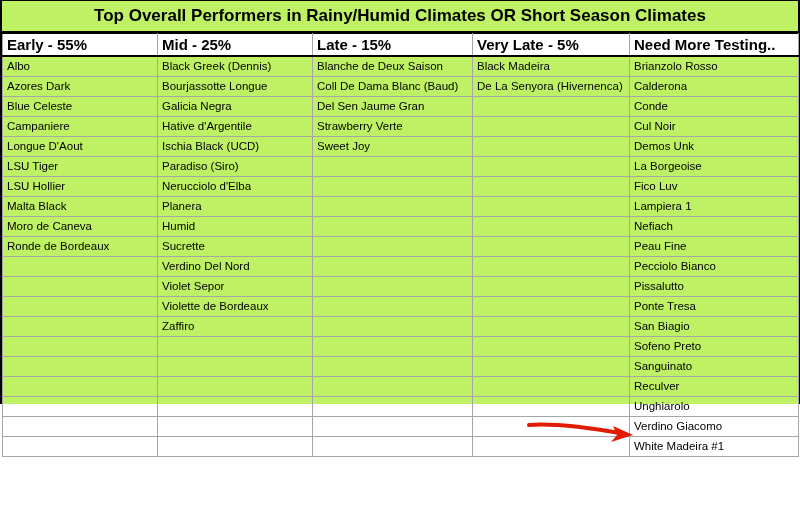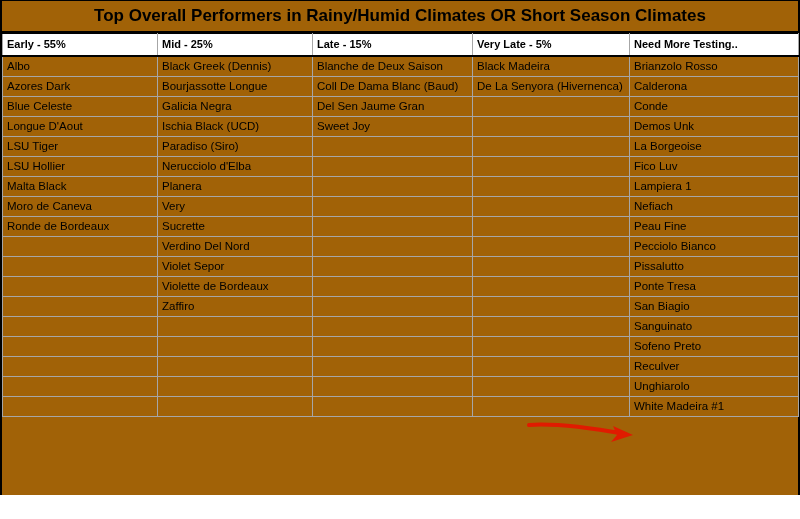--- a/index.html
+++ b/index.html
@@ -10,26 +10,26 @@
     width: 800px;
     height: 519px;
     background: #ffffff;
     font-family: "Liberation Sans", sans-serif;
     overflow: hidden;
     position: relative;
   }
   #page {
     position: relative;
     width: 800px;
-    height: 495px;
+    height: 404px;
     box-sizing: border-box;
     border-left: 2px solid #000;
     border-right: 2px solid #000;
     border-top: 1px solid #000;
-    background: #a16207;
+    background: #bef264;
   }
   #title {
     height: 30px;
     line-height: 30px;
     text-align: center;
     font-size: 17px;
     font-weight: bold;
     color: #000;
     border-bottom: 2px solid #000;
     white-space: nowrap;
@@ -48,21 +48,21 @@
     height: 19px;
     line-height: 19px;
     text-align: left;
     font-weight: normal;
     overflow: hidden;
     white-space: nowrap;
     vertical-align: middle;
   }
   thead th {
     font-weight: bold;
-    font-size: 11px;
+    font-size: 15px;
     border-top: 1px solid #000;
     border-bottom: 2px solid #000;
     background: #ffffff;
     height: 21px;
     line-height: 21px;
   }
   col.c0 { width: 155px; }
   col.c1 { width: 155px; }
   col.c2 { width: 160px; }
   col.c3 { width: 157px; }
@@ -118,20 +118,27 @@
           <td>Calderona</td>
         </tr>
         <tr>
           <td>Blue Celeste</td>
           <td>Galicia Negra</td>
           <td>Del Sen Jaume Gran</td>
           <td></td>
           <td>Conde</td>
         </tr>
         <tr>
+          <td>Campaniere</td>
+          <td>Hative d'Argentile</td>
+          <td>Strawberry Verte</td>
+          <td></td>
+          <td>Cul Noir</td>
+        </tr>
+        <tr>
           <td>Longue D'Aout</td>
           <td>Ischia Black (UCD)</td>
           <td>Sweet Joy</td>
           <td></td>
           <td>Demos Unk</td>
         </tr>
         <tr>
           <td>LSU Tiger</td>
           <td>Paradiso (Siro)</td>
           <td></td>
@@ -147,21 +154,21 @@
         </tr>
         <tr>
           <td>Malta Black</td>
           <td>Planera</td>
           <td></td>
           <td></td>
           <td>Lampiera 1</td>
         </tr>
         <tr>
           <td>Moro de Caneva</td>
-          <td>Very</td>
+          <td>Humid</td>
           <td></td>
           <td></td>
           <td>Nefiach</td>
         </tr>
         <tr>
           <td>Ronde de Bordeaux</td>
           <td>Sucrette</td>
           <td></td>
           <td></td>
           <td>Peau Fine</td>
@@ -192,42 +199,49 @@
           <td>Zaffiro</td>
           <td></td>
           <td></td>
           <td>San Biagio</td>
         </tr>
         <tr>
           <td></td>
           <td></td>
           <td></td>
           <td></td>
+          <td>Sofeno Preto</td>
+        </tr>
+        <tr>
+          <td></td>
+          <td></td>
+          <td></td>
+          <td></td>
           <td>Sanguinato</td>
         </tr>
         <tr>
           <td></td>
           <td></td>
           <td></td>
           <td></td>
-          <td>Sofeno Preto</td>
-        </tr>
-        <tr>
-          <td></td>
-          <td></td>
-          <td></td>
-          <td></td>
           <td>Reculver</td>
         </tr>
         <tr>
           <td></td>
           <td></td>
           <td></td>
           <td></td>
           <td>Unghiarolo</td>
+        </tr>
+        <tr>
+          <td></td>
+          <td></td>
+          <td></td>
+          <td></td>
+          <td>Verdino Giacomo</td>
         </tr>
         <tr>
           <td></td>
           <td></td>
           <td></td>
           <td></td>
           <td>White Madeira #1</td>
         </tr>
       </tbody>
   </table>

